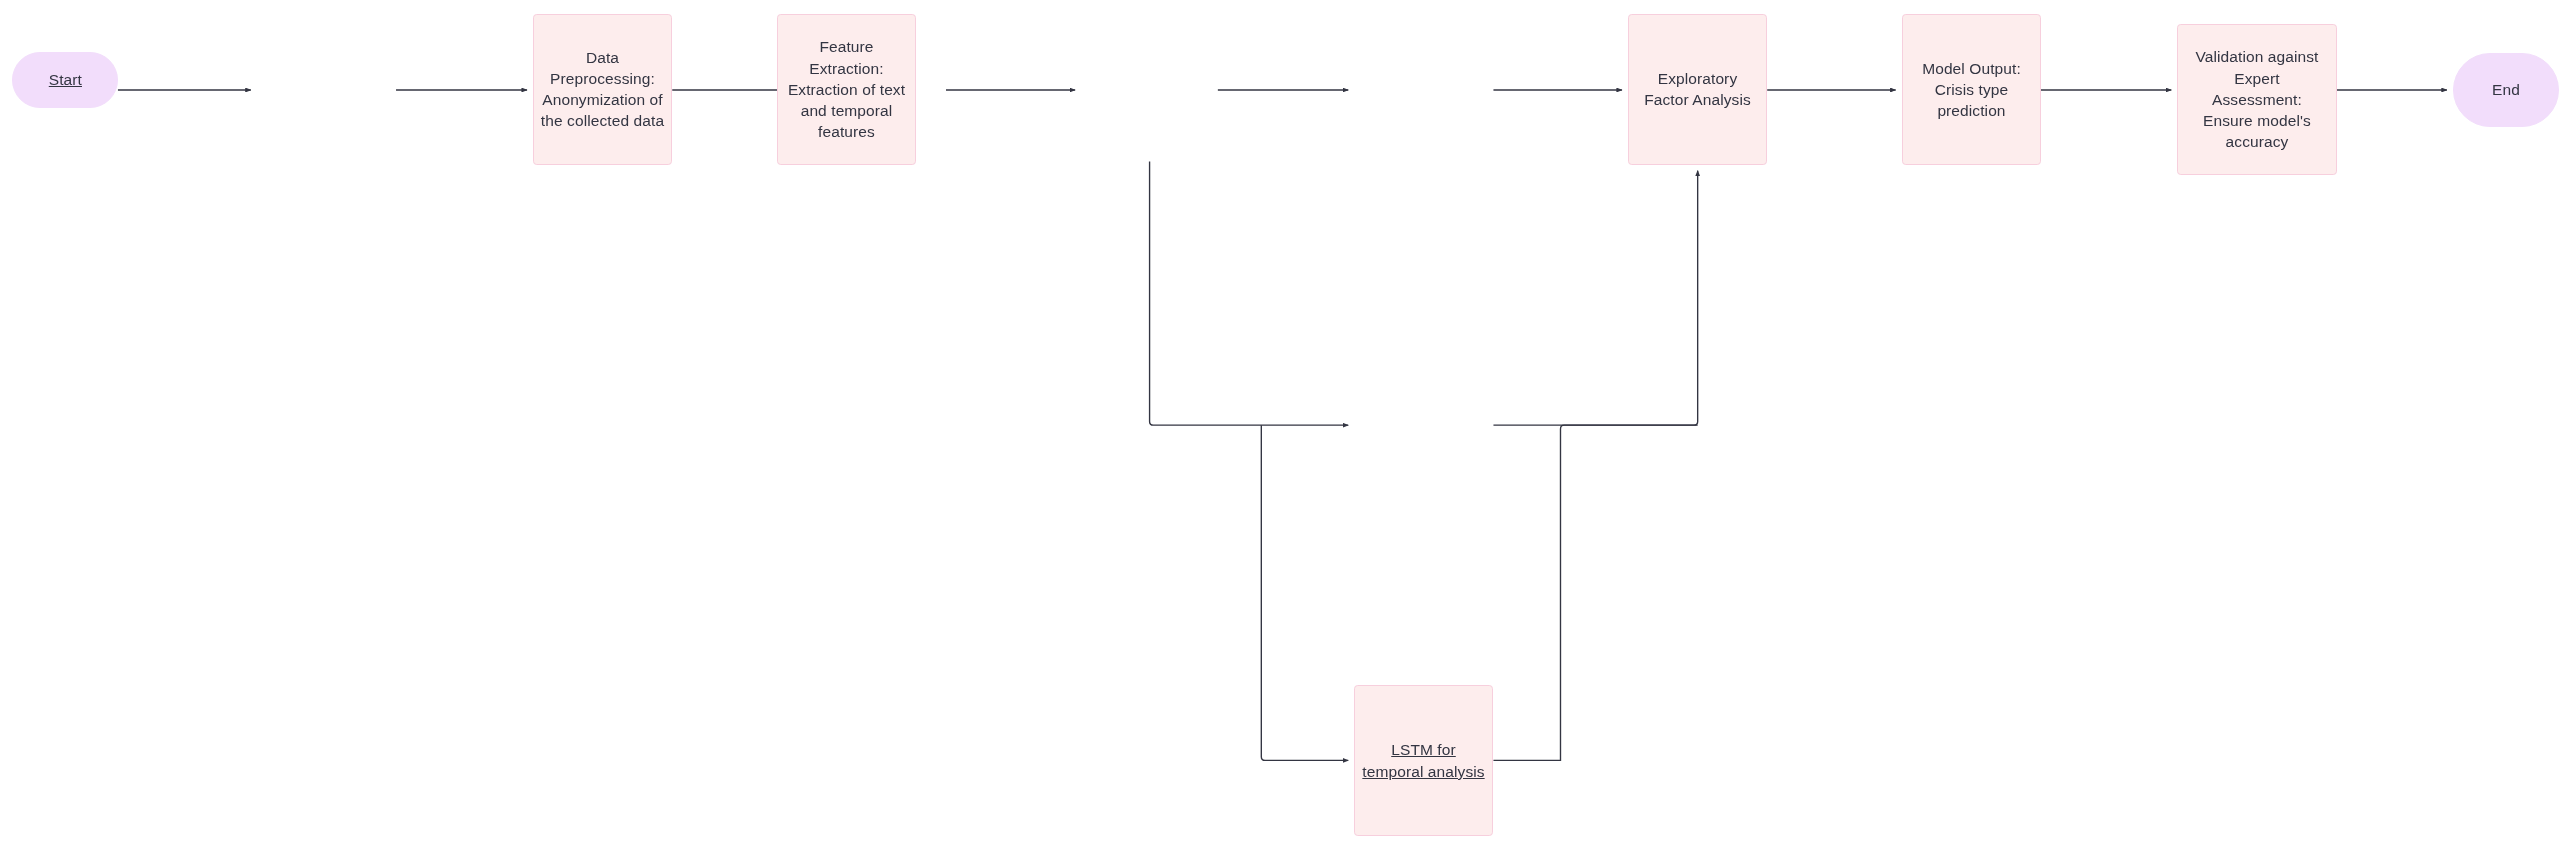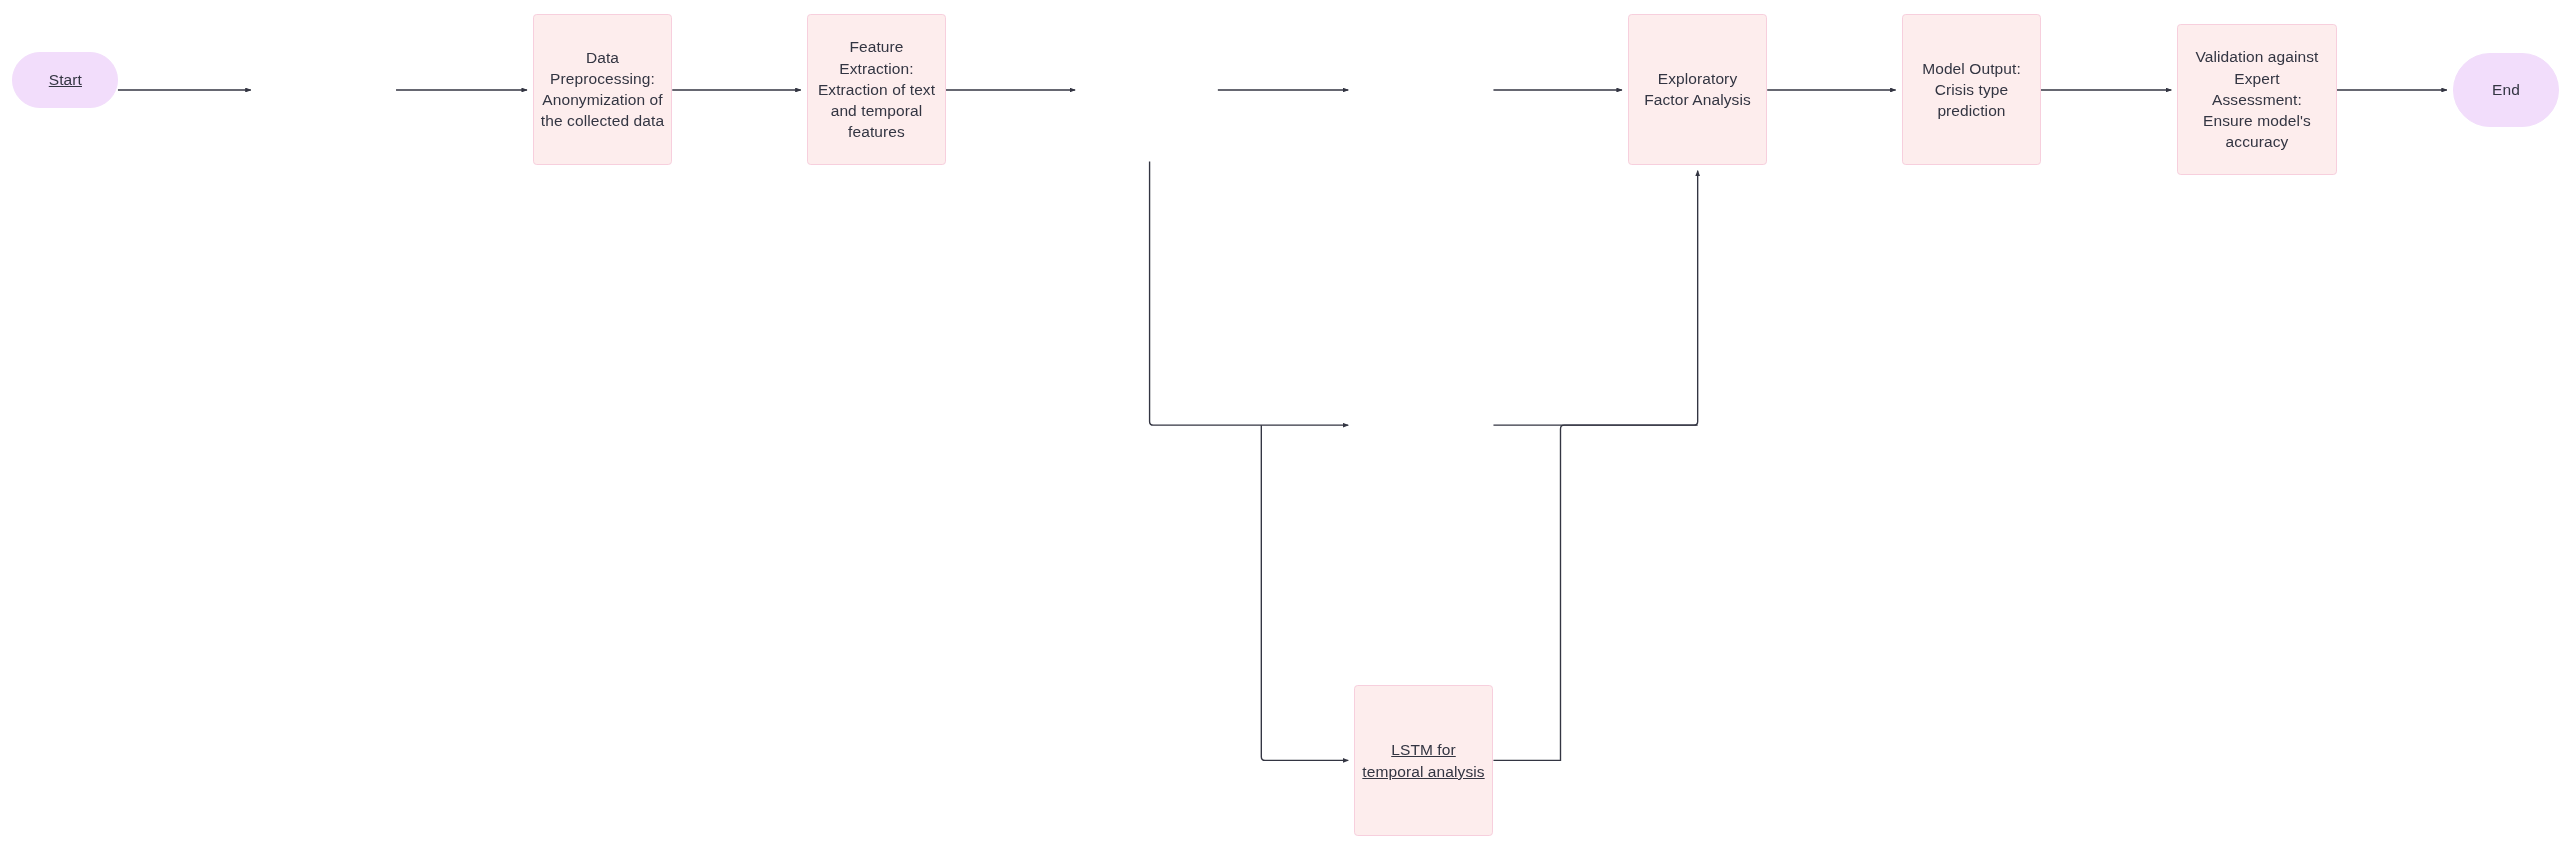--- a/index.html
+++ b/index.html
@@ -116,21 +116,21 @@
   </div>
 
 
   <div class="node node-process" style="left:533px; top:13.7px; width:139px; height:151px;">
     <span class="node-label">Data
 Preprocessing:
 Anonymization of
 the collected data</span>
   </div>
 
-  <div class="node node-process" style="left:807px; top:13.7px; width:139px; height:151px;">
+  <div class="node node-process" style="left:777px; top:13.7px; width:139px; height:151px;">
     <span class="node-label">Feature
 Extraction:
 Extraction of text
 and temporal
 features</span>
   </div>
 
 
 
   <div class="node node-process" style="left:1628px; top:13.7px; width:139px; height:151px;">

